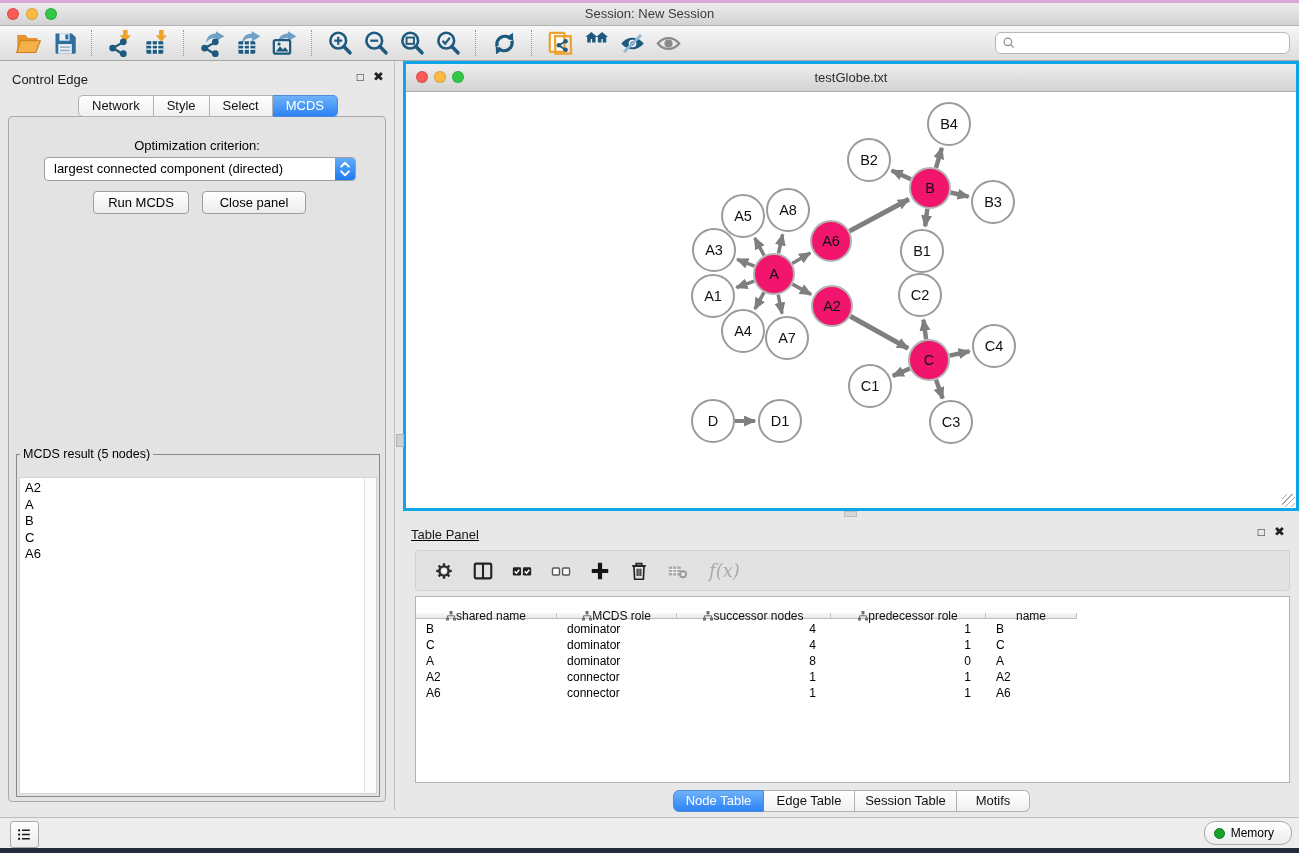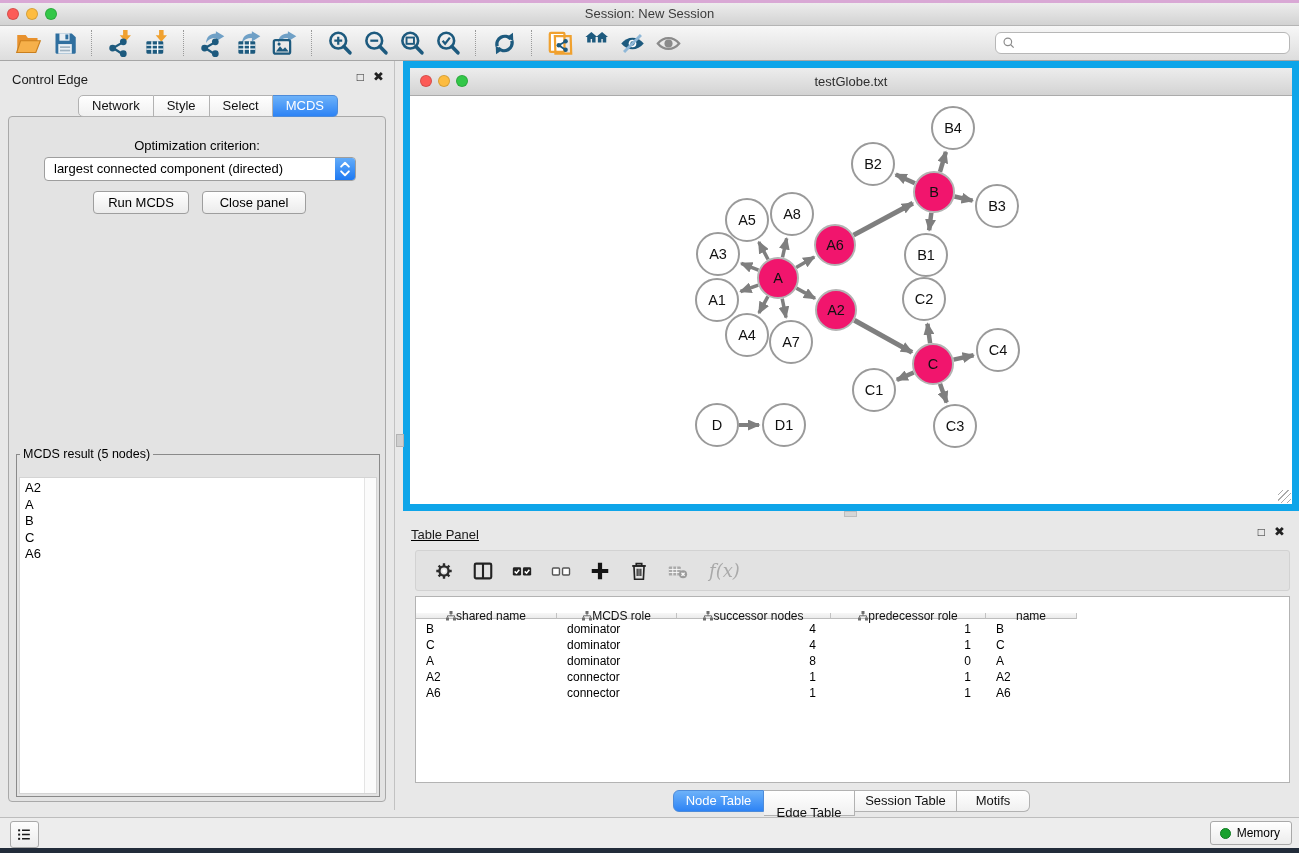--- a/index.html
+++ b/index.html
@@ -37,21 +37,21 @@
   .dd-stepper{position:absolute;right:0;top:0;width:20px;height:22px;border-radius:0 3px 3px 0;background:linear-gradient(#63acf9,#1e79f2);display:flex;align-items:center;justify-content:center;}
   .cp-btn{position:absolute;top:74px;height:23px;background:linear-gradient(#ffffff,#ebebeb);border:1px solid #9e9e9e;border-radius:4px;font-size:13px;color:#000;text-align:center;line-height:21px;box-sizing:border-box;}
   .btn-run{left:84px;width:96px;} .btn-close{left:193px;width:104px;}
   .result-fieldset{position:absolute;left:7px;right:5px;top:330px;bottom:4px;border:1px solid #8a8a8a;margin:0;padding:1px;}
   .result-fieldset legend{font-size:12.5px;color:#000;margin-left:2px;padding:0 3px;}
   .mcds-list{position:absolute;left:2px;right:2px;top:16px;bottom:2px;background:#fff;border:1px solid #d4d4d4;font-size:13px;line-height:16.5px;padding:2px 0 0 5px;box-sizing:border-box;overflow:hidden;}
   .mcds-list div{color:#000;}
   .scroll-track{position:absolute;top:0;right:0;bottom:0;width:11px;background:#fbfbfb;border-left:1px solid #e4e4e4;}
   .v-handle{position:absolute;left:396px;top:434px;width:6px;height:11px;background:#cfcfcf;border:1px solid #b3b3b3;z-index:4;}
   
-  .network-window{position:absolute;left:403px;top:61px;width:896px;height:450px;border:7px solid #0ea5e9;background:#fff;box-sizing:border-box;}
+  .network-window{position:absolute;left:403px;top:61px;width:896px;height:450px;border:3px solid #0ea5e9;background:#fff;box-sizing:border-box;}
   .nw-titlebar{position:relative;height:27px;background:linear-gradient(#ededed,#d3d3d3);border-bottom:1px solid #ababab;}
   .nw-titlebar .title{text-align:center;line-height:27px;font-size:13px;color:#2e2e2e;}
   .nw-titlebar .light{top:7px;}
   .nw-canvas{position:absolute;top:28px;left:0;right:0;bottom:0;background:#fff;}
   .nw-canvas svg{position:absolute;inset:0;}
   .resize-grip{position:absolute;right:1px;bottom:1px;width:13px;height:13px;background:repeating-linear-gradient(135deg,transparent 0 3px,#aaa 3px 4px);}
   .h-handle{position:absolute;left:844px;top:511px;width:13px;height:6px;background:#d6d6d6;border:1px solid #bdbdbd;box-sizing:border-box;z-index:4;}
   
   .table-panel{position:absolute;left:403px;top:517px;right:0;bottom:38px;background:#e8e8e8;}
   .tp-header{position:absolute;top:8px;left:8px;right:14px;height:18px;text-decoration:underline;}
@@ -66,21 +66,21 @@
   .td{box-sizing:border-box;overflow:hidden;white-space:nowrap;}
   .td.left{padding-left:10px;text-align:left;} .td.right{padding-right:15px;text-align:right;}
   .tbody{padding-top:2px;}
   .bottom-tabs{position:absolute;left:270px;top:273px;height:22px;display:flex;}
   .bottom-tabs .tab{border-radius:0;}
   .bottom-tabs .tab:first-child{border-radius:6px 0 0 6px;}
   .bottom-tabs .tab:last-child{border-radius:0 6px 6px 0;}
   
   .statusbar{position:absolute;left:0;right:0;bottom:5px;height:30px;background:#ededed;border-top:1px solid #bdbdbd;}
   .list-btn{position:absolute;left:10px;top:3px;width:27px;height:25px;border:1px solid #a9a9a9;border-radius:3px;background:linear-gradient(#fdfdfd,#ececec);display:flex;align-items:center;justify-content:center;}
-  .memory-btn{position:absolute;right:7px;top:3px;height:24px;padding:0 11px 0 9px;border:1px solid #a9a9a9;border-radius:3px;background:linear-gradient(#ffffff,#ececec);display:flex;align-items:center;gap:6px;font-size:12px;color:#000;box-sizing:border-box;}
+  .memory-btn{position:absolute;right:7px;top:3px;height:24px;padding:0 17px 0 9px;border:1px solid #a9a9a9;border-radius:11px;background:linear-gradient(#ffffff,#ececec);display:flex;align-items:center;gap:6px;font-size:12px;color:#000;box-sizing:border-box;}
   .mem-dot{width:11px;height:11px;border-radius:50%;background:#18a12d;border:1px solid #0e7a20;box-sizing:border-box;}
 </style>
 </head>
 <body>
 
 <div id="app">
   <div class="desktop-top"></div>
 
   <div class="titlebar">
     <span class="light l-red"></span>
@@ -534,21 +534,21 @@
             <div class="td left" style="width: 141px;">A6</div>
             <div class="td left" style="width: 120px;">connector</div>
             <div class="td right" style="width: 154px;">1</div>
             <div class="td right" style="width: 155px;">1</div>
             <div class="td left" style="width: 91px;">A6</div>
           </div>
         </div>
     </div>
     <div class="bottom-tabs" id="bottom-tabs">
         <div class="tab active" style="width: 91px; padding: 0px; text-align: center;">Node Table</div>
-        <div class="tab" style="width: 91px; padding: 12px; text-align: center;">Edge Table</div>
+        <div class="tab" style="width: 91px; padding: 0px; text-align: center;">Edge Table</div>
         <div class="tab" style="width: 102px; padding: 0px; text-align: center;">Session Table</div>
         <div class="tab" style="width: 73px; padding: 0px; text-align: center;">Motifs</div>
       </div>
   </div>
 
   <div class="statusbar">
     <div class="list-btn">
       <svg viewBox="0 0 24 24" width="17" height="17">
         <g stroke="#1a1a1a" stroke-width="2.4">
             <path d="M8.5 6h11M8.5 12h11M8.5 18h11"></path>

